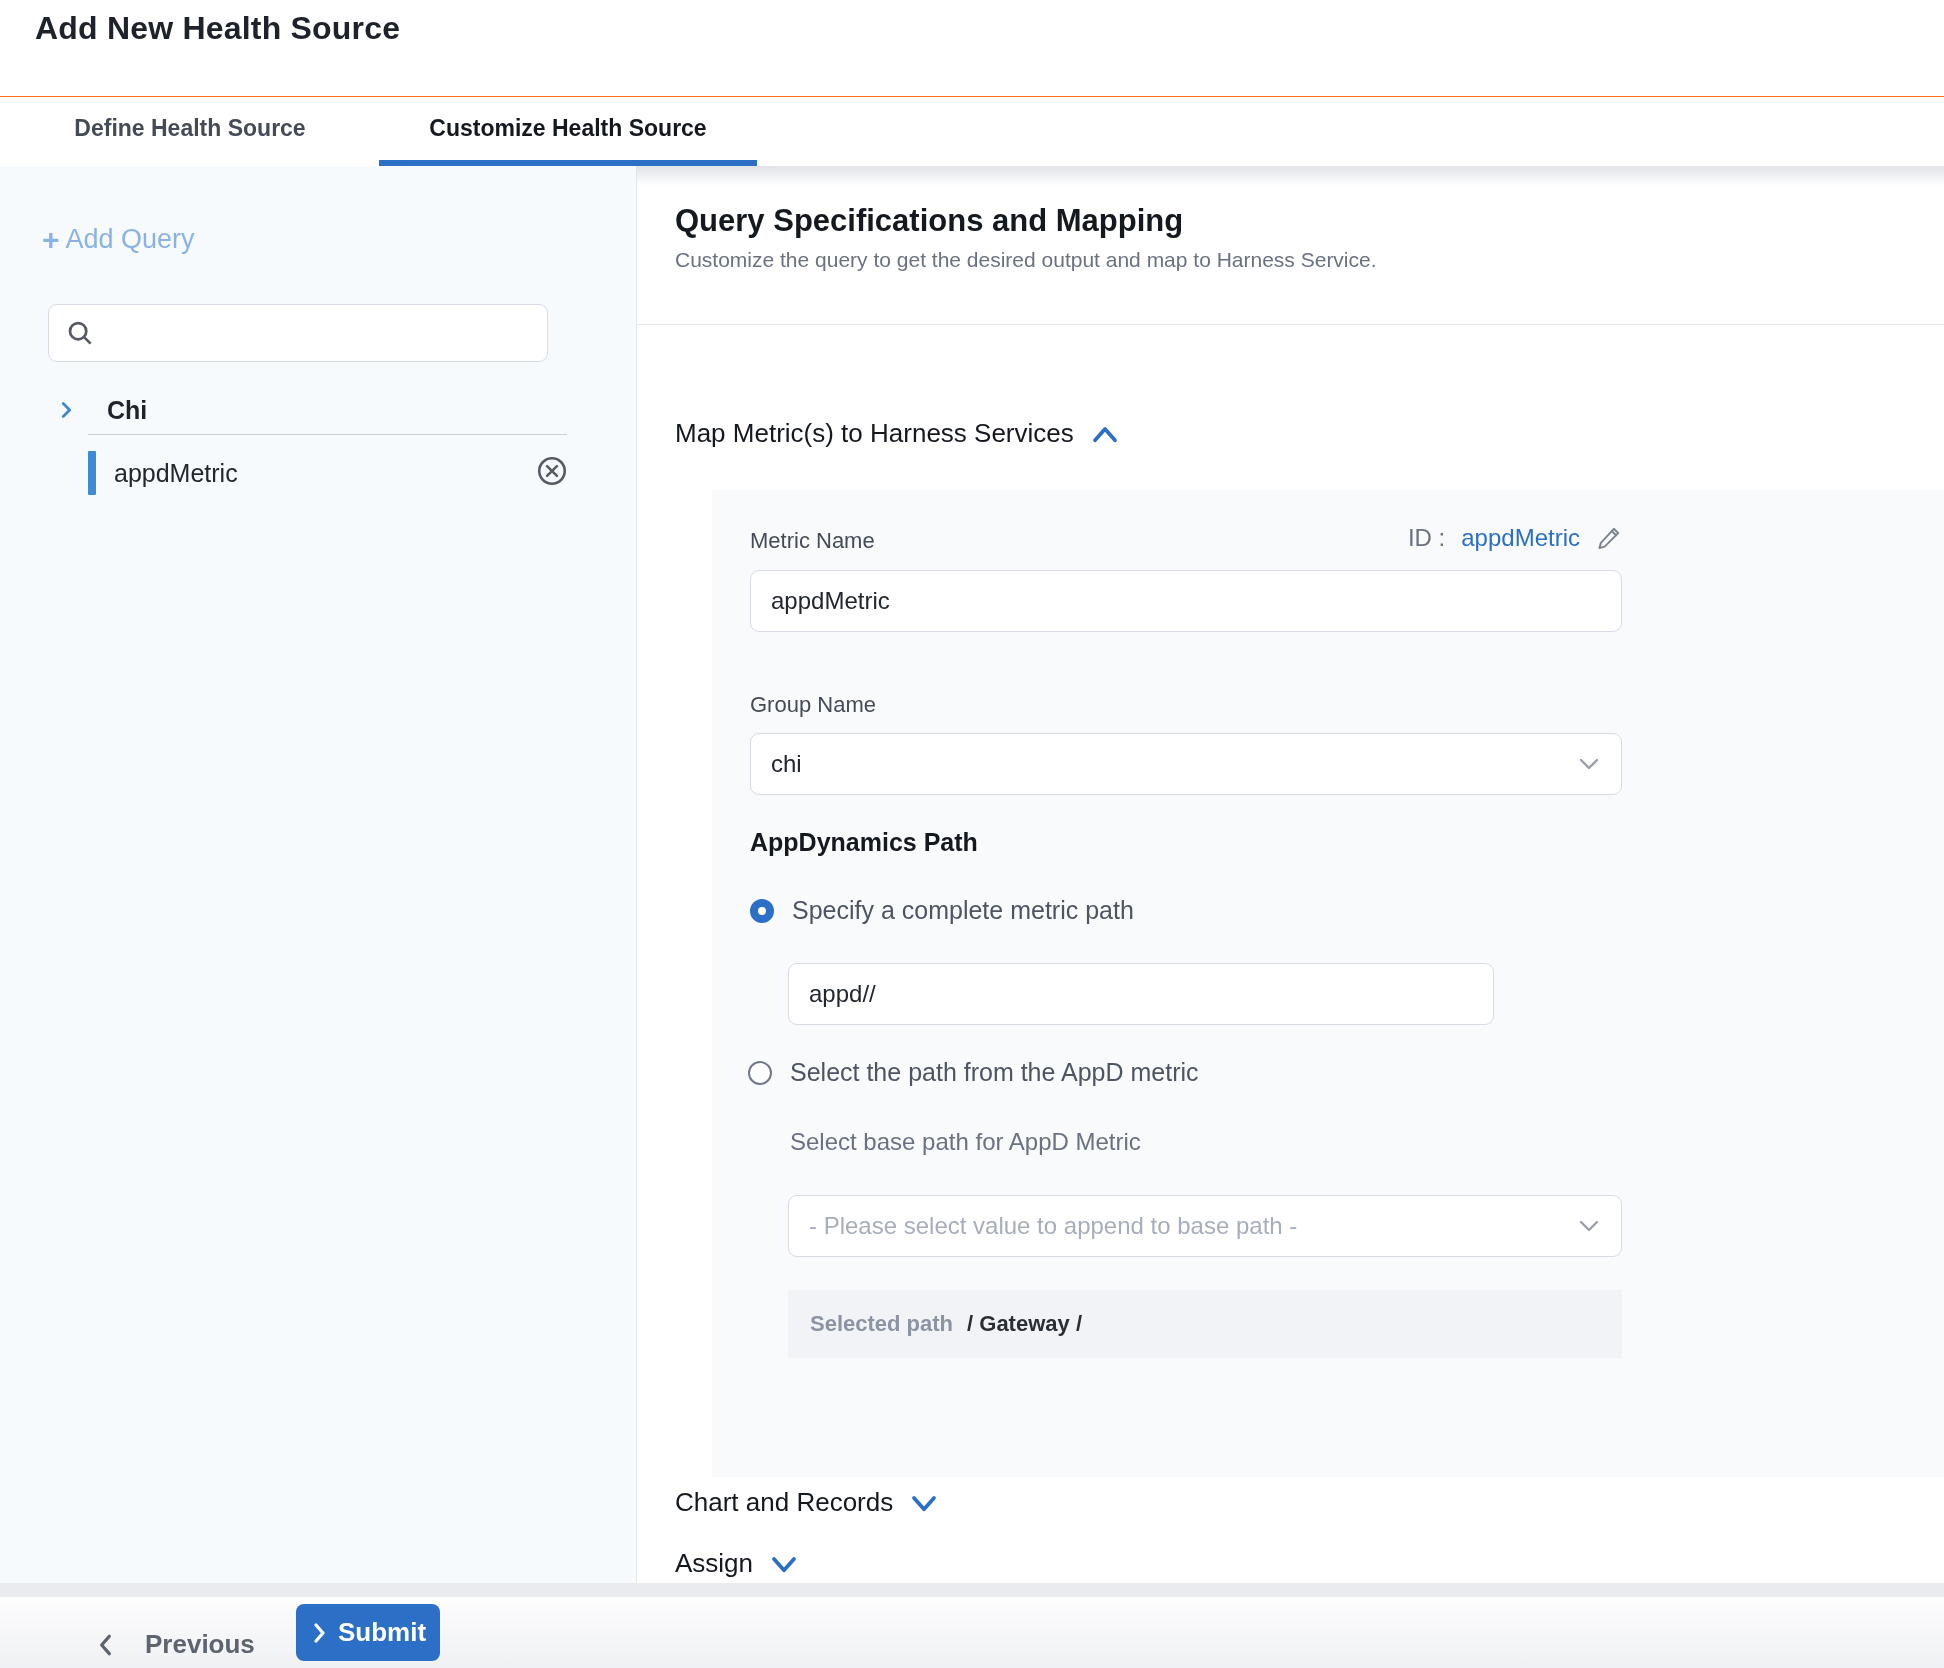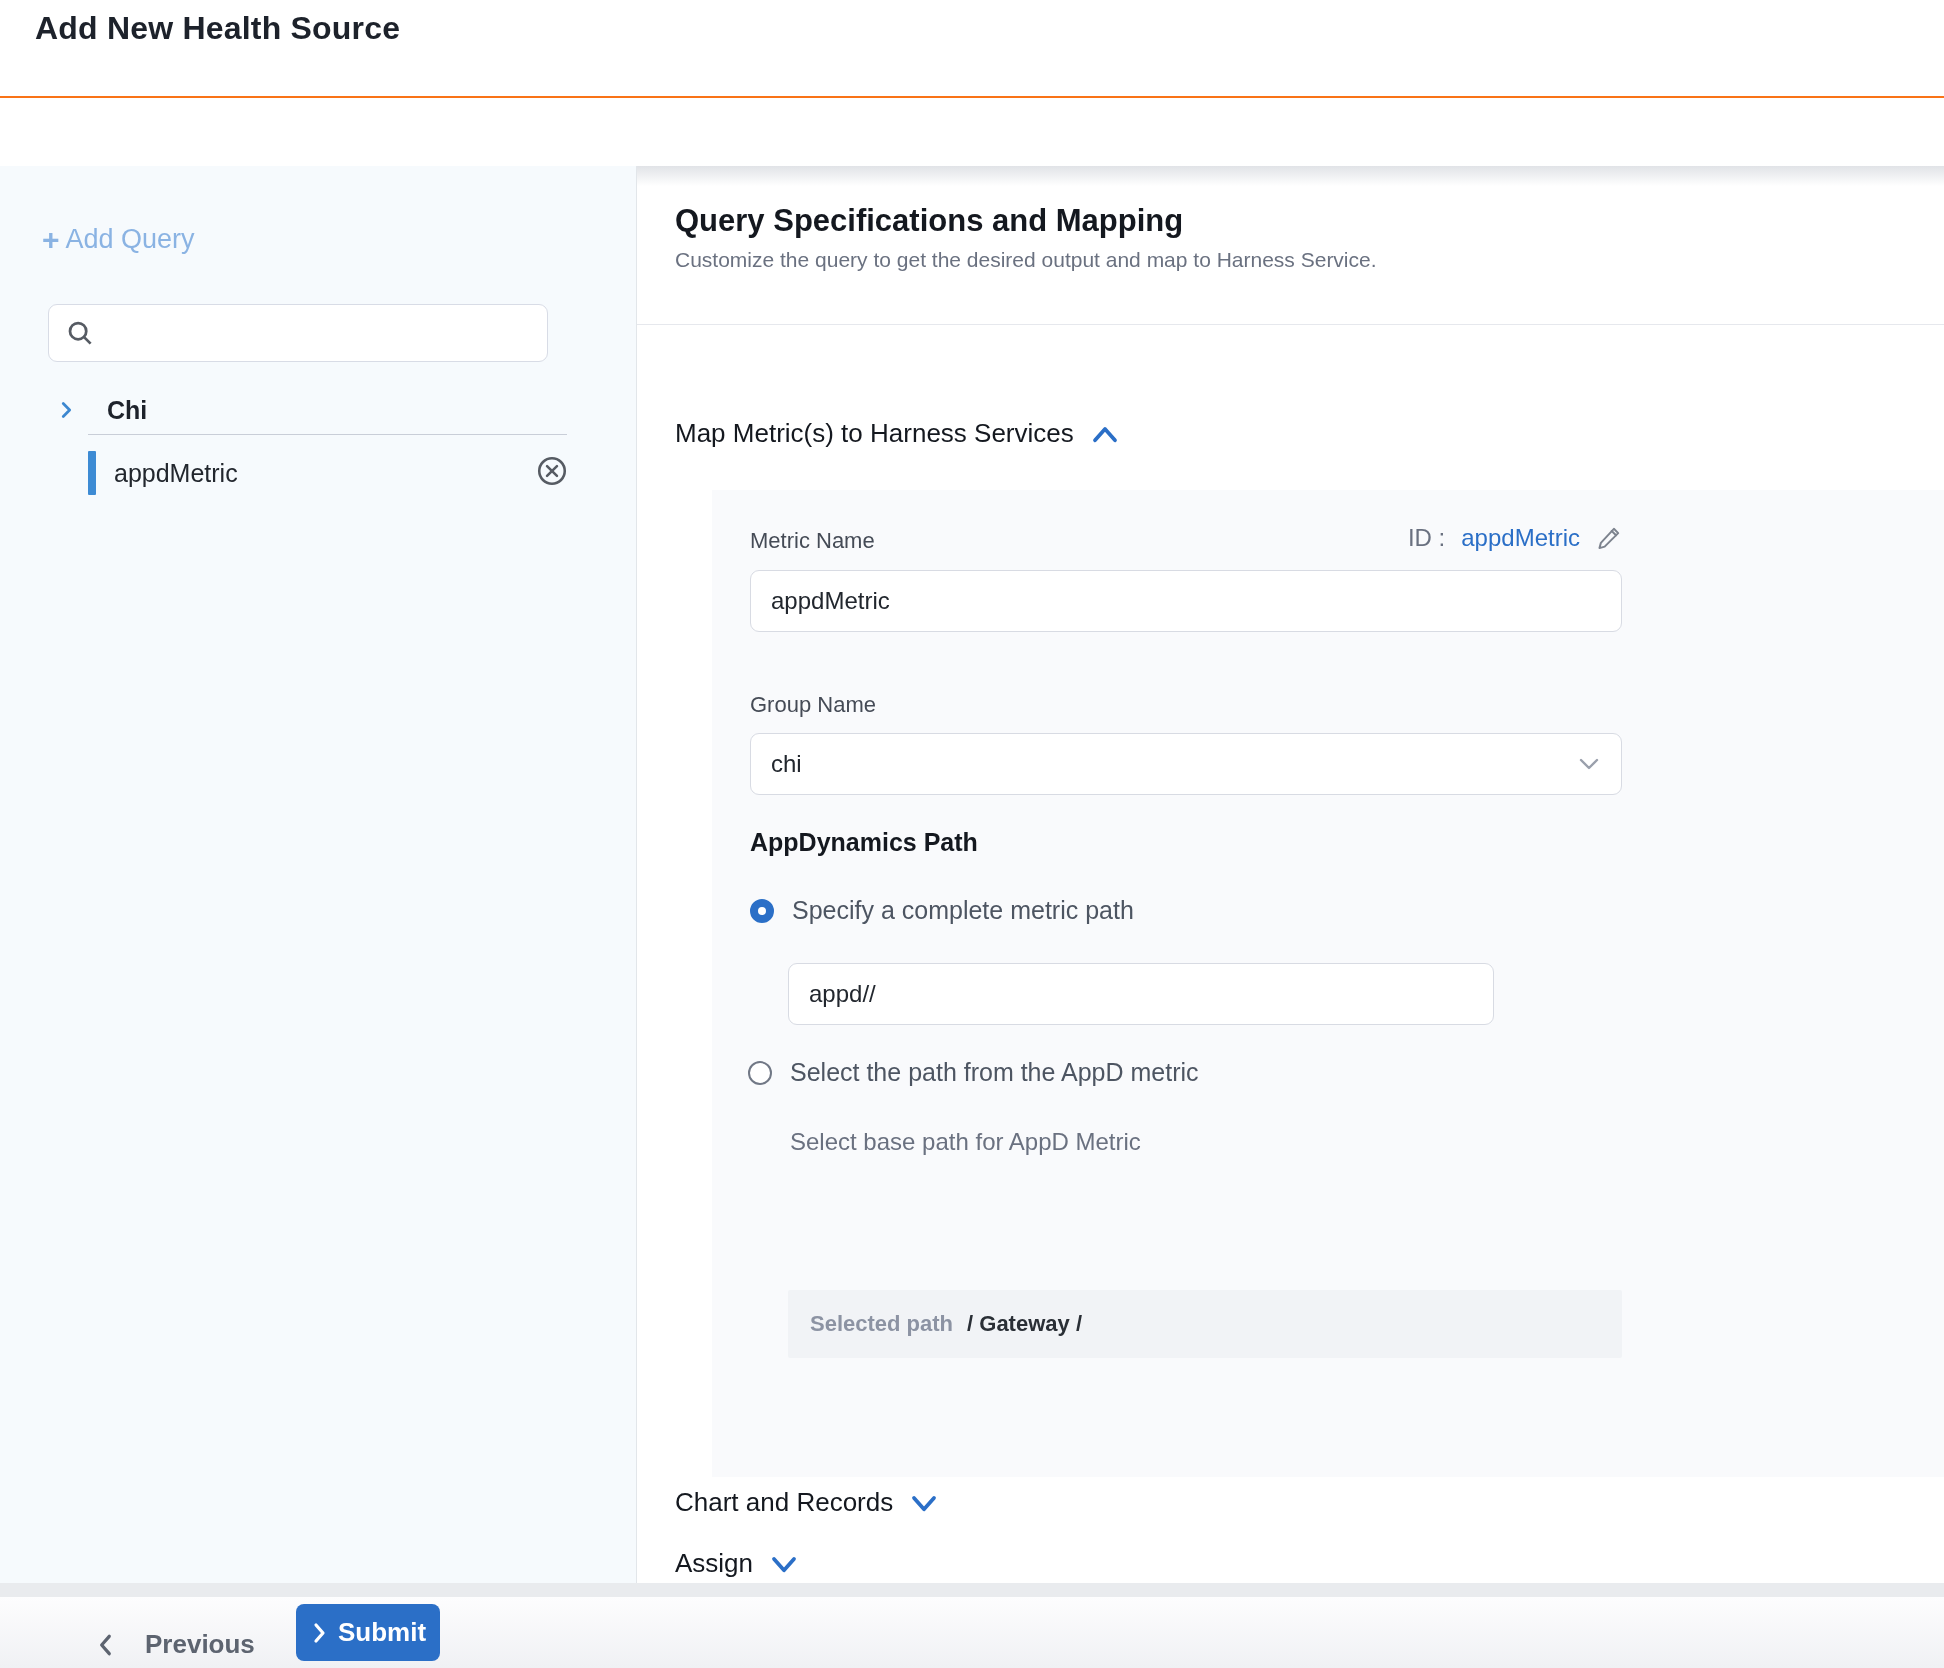--- a/index.html
+++ b/index.html
@@ -96,20 +96,29 @@
 </style>
 </head>
 <body>
 
 <div class="app">
 
   <div class="abs header">
     <div class="abs page-title">Add New Health Source</div>
   </div>
 
+  <div class="abs tabbar">
+    <div class="abs tab tab-inactive">
+      <span>Define Health Source</span>
+    </div>
+    <div class="abs tab tab-active">
+      <span>Customize Health Source</span>
+    </div>
+    <div class="abs tab-underline"></div>
+  </div>
 
   <div class="abs top-shadow"></div>
 
   <div class="abs sidebar">
 
     <div class="abs add-metric">
       <span class="plus">+</span>
       <span>Add Query</span>
     </div>
 
@@ -196,20 +205,28 @@
 
     <input class="text-input inp-path" readonly="" value="appd//" style="">
 
     <div class="radio-row rr2">
       <span class="radio radio-off"></span>
       <span class="radio-label">Select the path from the AppD metric</span>
     </div>
 
     <div class="abs lbl-basepath">Select base path for AppD Metric</div>
 
+    <div class="select-field sel-basepath">
+      <span>- Please select value to append to base path -</span>
+      <span>
+        <svg width="24" height="18" viewBox="0 0 24 16" fill="none" stroke="#9aa0ac" stroke-width="2.4" stroke-linecap="round" stroke-linejoin="round">
+          <polyline points="4,4 12,12 20,4"></polyline>
+        </svg>
+      </span>
+    </div>
 
     <div class="abs selected-path-box">
       <span class="sp-label">Selected path</span>
       <span class="sp-value">/ Gateway /</span>
     </div>
   </div>
 
   <div class="abs section-header sh-chart">
     <span class="section-title">Chart and Records</span>
     <span>

